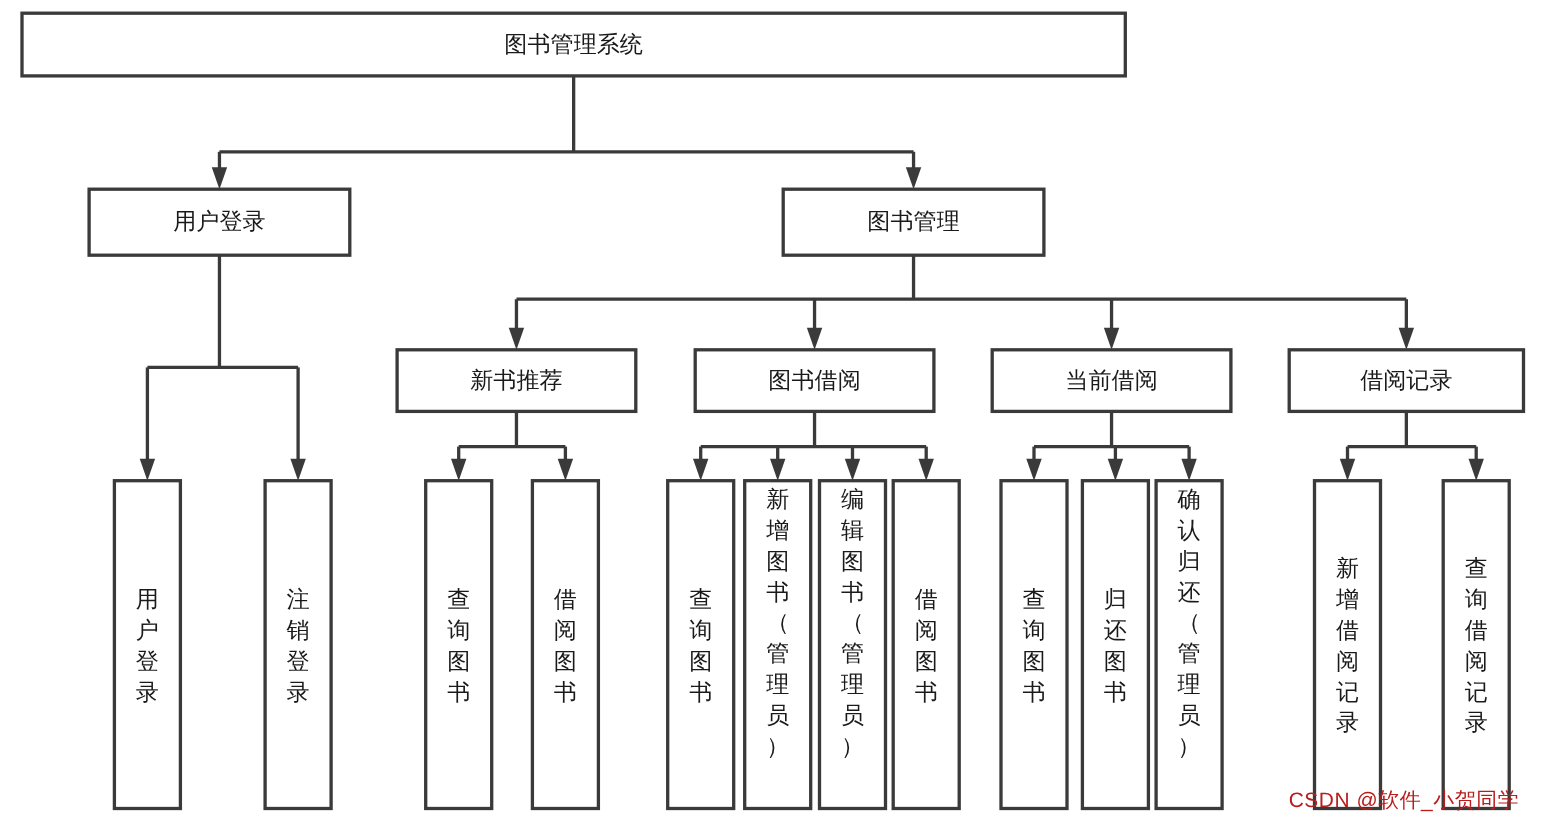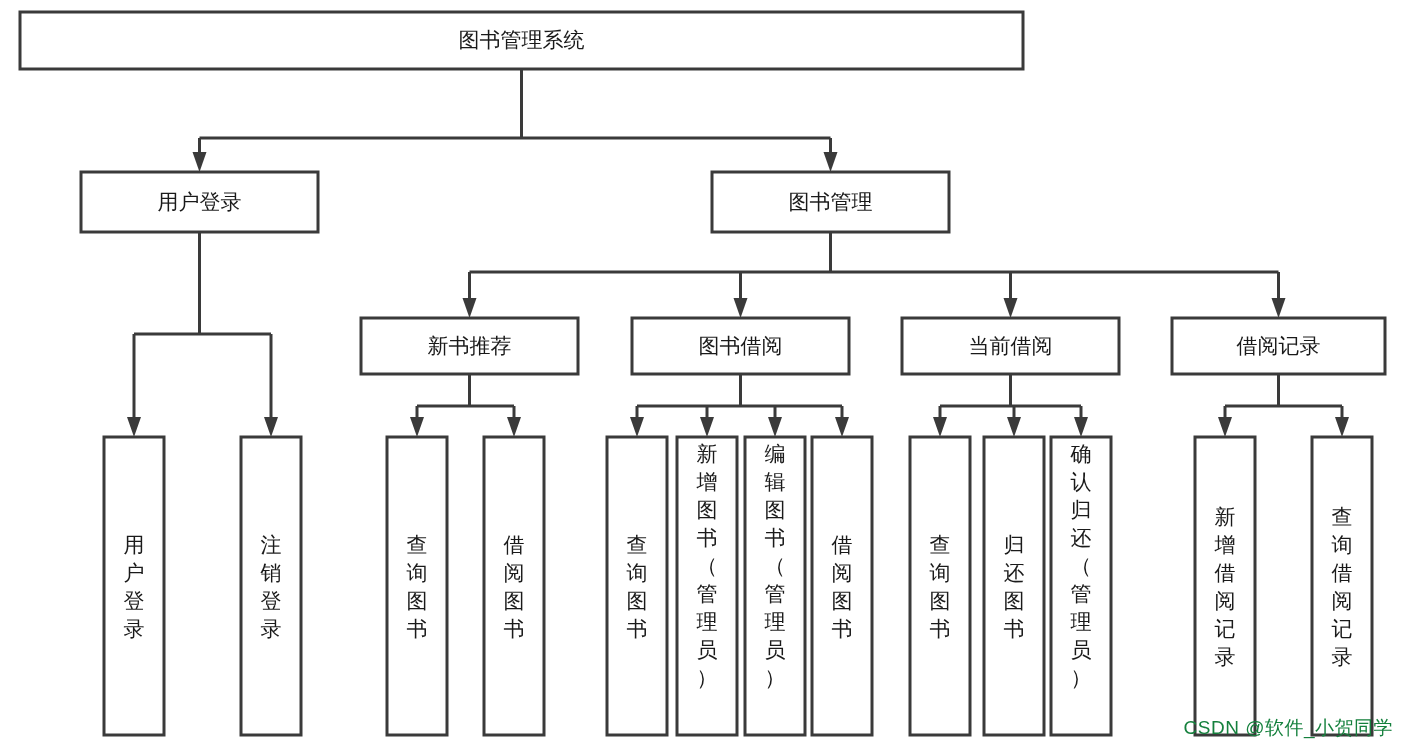--- a/index.html
+++ b/index.html
@@ -50,25 +50,25 @@
     dominant-baseline: middle;
   }
   .node-label-v {
     font-family: "Liberation Sans", "DejaVu Sans", sans-serif;
     font-size: 21px;
     fill: #1a1a1a;
     text-anchor: middle;
   }
   .watermark-text {
     position: absolute;
-    right: 12px;
+    right: 24px;
     bottom: 6px;
     font-family: "Liberation Sans", "DejaVu Sans", sans-serif;
     font-size: 19px;
-    color: #15803d;
+    color: #b91c1c;
     white-space: nowrap;
     letter-spacing: 0.5px;
   }
 </style>
 </head>
 <body>
 
 <div id="diagram-root">
 
   <svg class="diagram-canvas" viewBox="0 0 1405 747">

